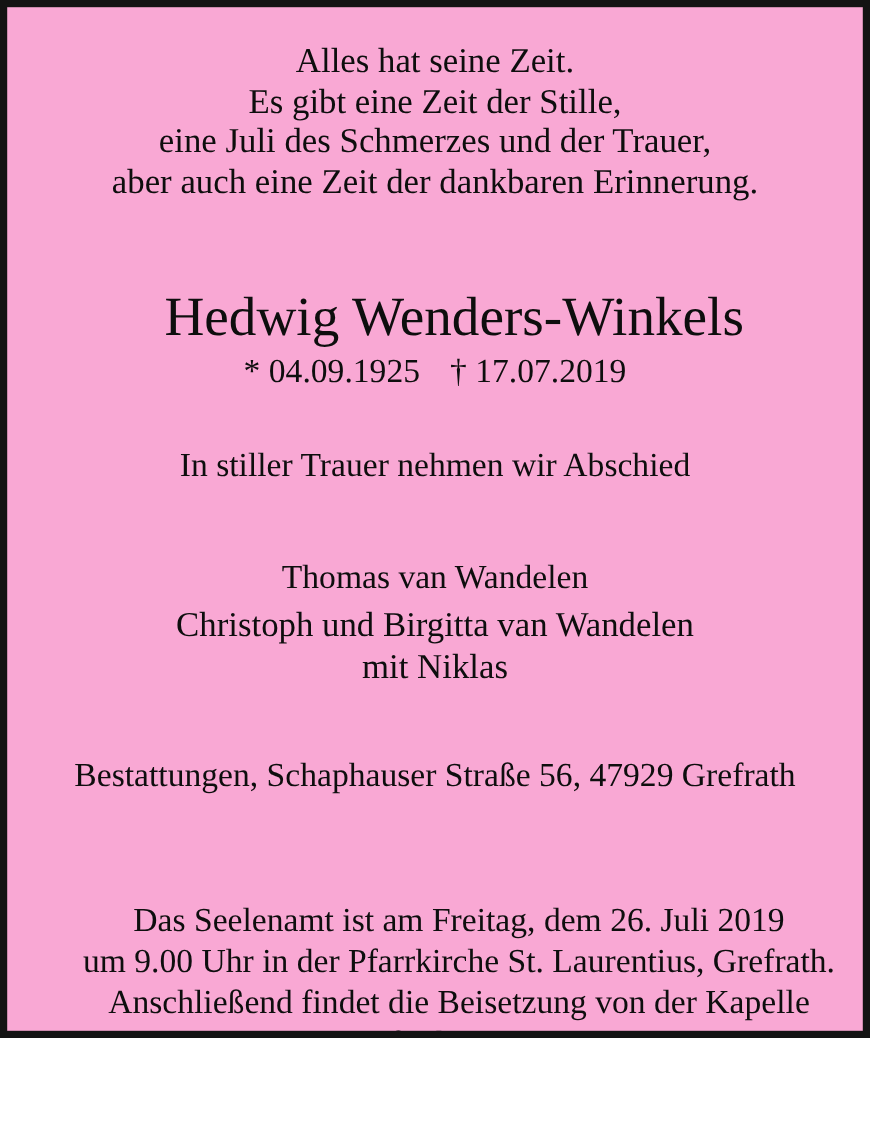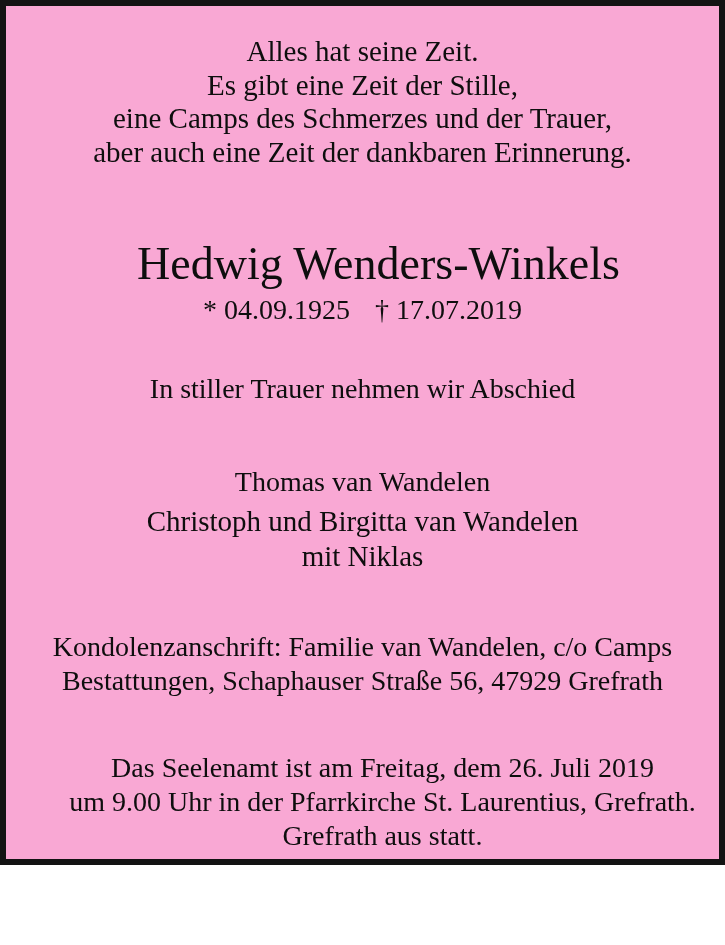--- a/index.html
+++ b/index.html
@@ -74,43 +74,43 @@
   }
 </style>
 </head>
 <body>
 
 <div class="page">
 
   <div class="block epigraph">
     <div>Alles hat seine Zeit.</div>
     <div>Es gibt eine Zeit der Stille,</div>
-    <div>eine Camps des Schmerzes und der Trauer,</div>
+    <div>eine Juli des Schmerzes und der Trauer,</div>
     <div>aber auch eine Zeit der dankbaren Erinnerung.</div>
   </div>
 
   <div class="block deceased-name">Hedwig Wenders-Winkels</div>
 
   <div class="block dates">
     <span class="birth">* 04.09.1925</span><span class="death">† 17.07.2019</span>
   </div>
 
   <div class="block mourner-primary">Thomas van Wandelen</div>
 
   <div class="block farewell">In stiller Trauer nehmen wir Abschied</div>
 
   <div class="block mourners-secondary">
     <div>Christoph und Birgitta van Wandelen</div>
     <div>mit Niklas</div>
   </div>
 
   <div class="block condolence">
-    <div>Kondolenzanschrift: Familie van Wandelen, c/o Camps</div>
     <div>Bestattungen, Schaphauser Straße 56, 47929 Grefrath</div>
   </div>
 
   <div class="block service">
     <div>Das Seelenamt ist am Freitag, dem 26. Juli 2019</div>
     <div>um 9.00 Uhr in der Pfarrkirche St. Laurentius, Grefrath.</div>
+    <div>Anschließend findet die Beisetzung von der Kapelle</div>
     <div>Grefrath aus statt.</div>
   </div>
 
 </div>
 
 </body></html>

